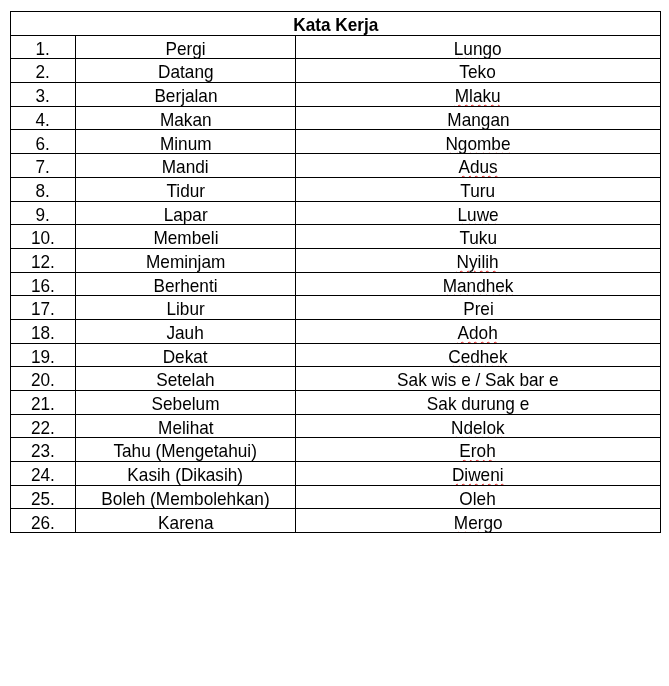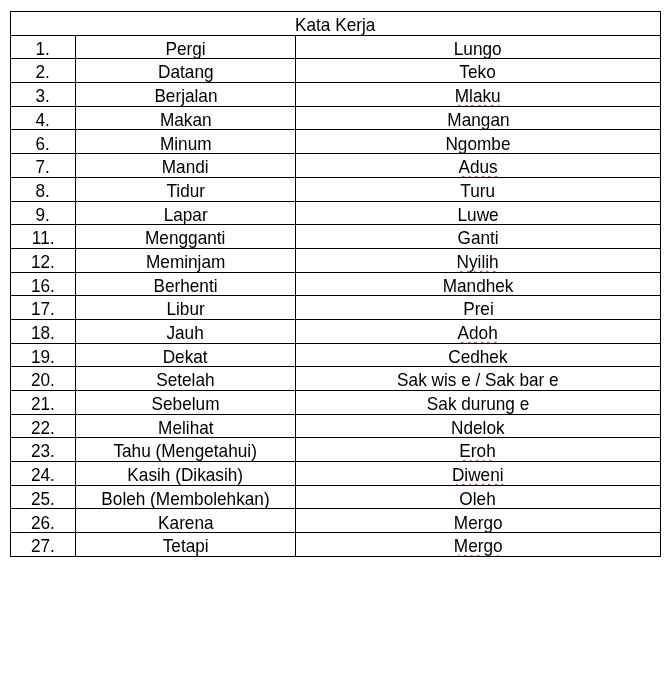--- a/index.html
+++ b/index.html
@@ -32,20 +32,21 @@
       vertical-align: middle;
       font-weight: normal;
       font-size: 18.5px;
       line-height: 1;
       height: 22.7px;
       white-space: nowrap;
       overflow: hidden;
     }
     th.title {
       height: 22.7px;
+      font-weight: bold;
     }
     col.c-no { width: 65px; }
     col.c-id { width: 220px; }
     col.c-jw { width: 365px; }
     .cell-text {
       display: inline-block;
       transform: scaleX(0.93);
       transform-origin: center;
       position: relative;
       top: 2px;
@@ -115,26 +116,26 @@
     <td><span class="cell-text">Tidur</span></td>
     <td><span class="cell-text">Turu</span></td>
   </tr>
 
   <tr>
     <td><span class="cell-text">9.</span></td>
     <td><span class="cell-text">Lapar</span></td>
     <td><span class="cell-text squiggle">Luwe</span></td>
   </tr>
 
-
-  <tr>
-    <td><span class="cell-text">11.</span></td>
-    <td><span class="cell-text">Mengganti</span></td>
-    <td><span class="cell-text">Ganti</span></td>
-  </tr>
+  <tr>
+    <td><span class="cell-text">10.</span></td>
+    <td><span class="cell-text">Membeli</span></td>
+    <td><span class="cell-text">Tuku</span></td>
+  </tr>
+
 
   <tr>
     <td><span class="cell-text">12.</span></td>
     <td><span class="cell-text">Meminjam</span></td>
     <td><span class="cell-text squiggle">Nyilih</span></td>
   </tr>
 
 
 
 
@@ -197,20 +198,15 @@
     <td><span class="cell-text">Boleh (Membolehkan)</span></td>
     <td><span class="cell-text">Oleh</span></td>
   </tr>
 
   <tr>
     <td><span class="cell-text">26.</span></td>
     <td><span class="cell-text">Karena</span></td>
     <td><span class="cell-text squiggle">Mergo</span></td>
   </tr>
 
-  <tr>
-    <td><span class="cell-text">27.</span></td>
-    <td><span class="cell-text">Tetapi</span></td>
-    <td><span class="cell-text squiggle">Mergo</span></td>
-  </tr>
 </tbody>
   </table>
 </div>
 
 </body></html>

